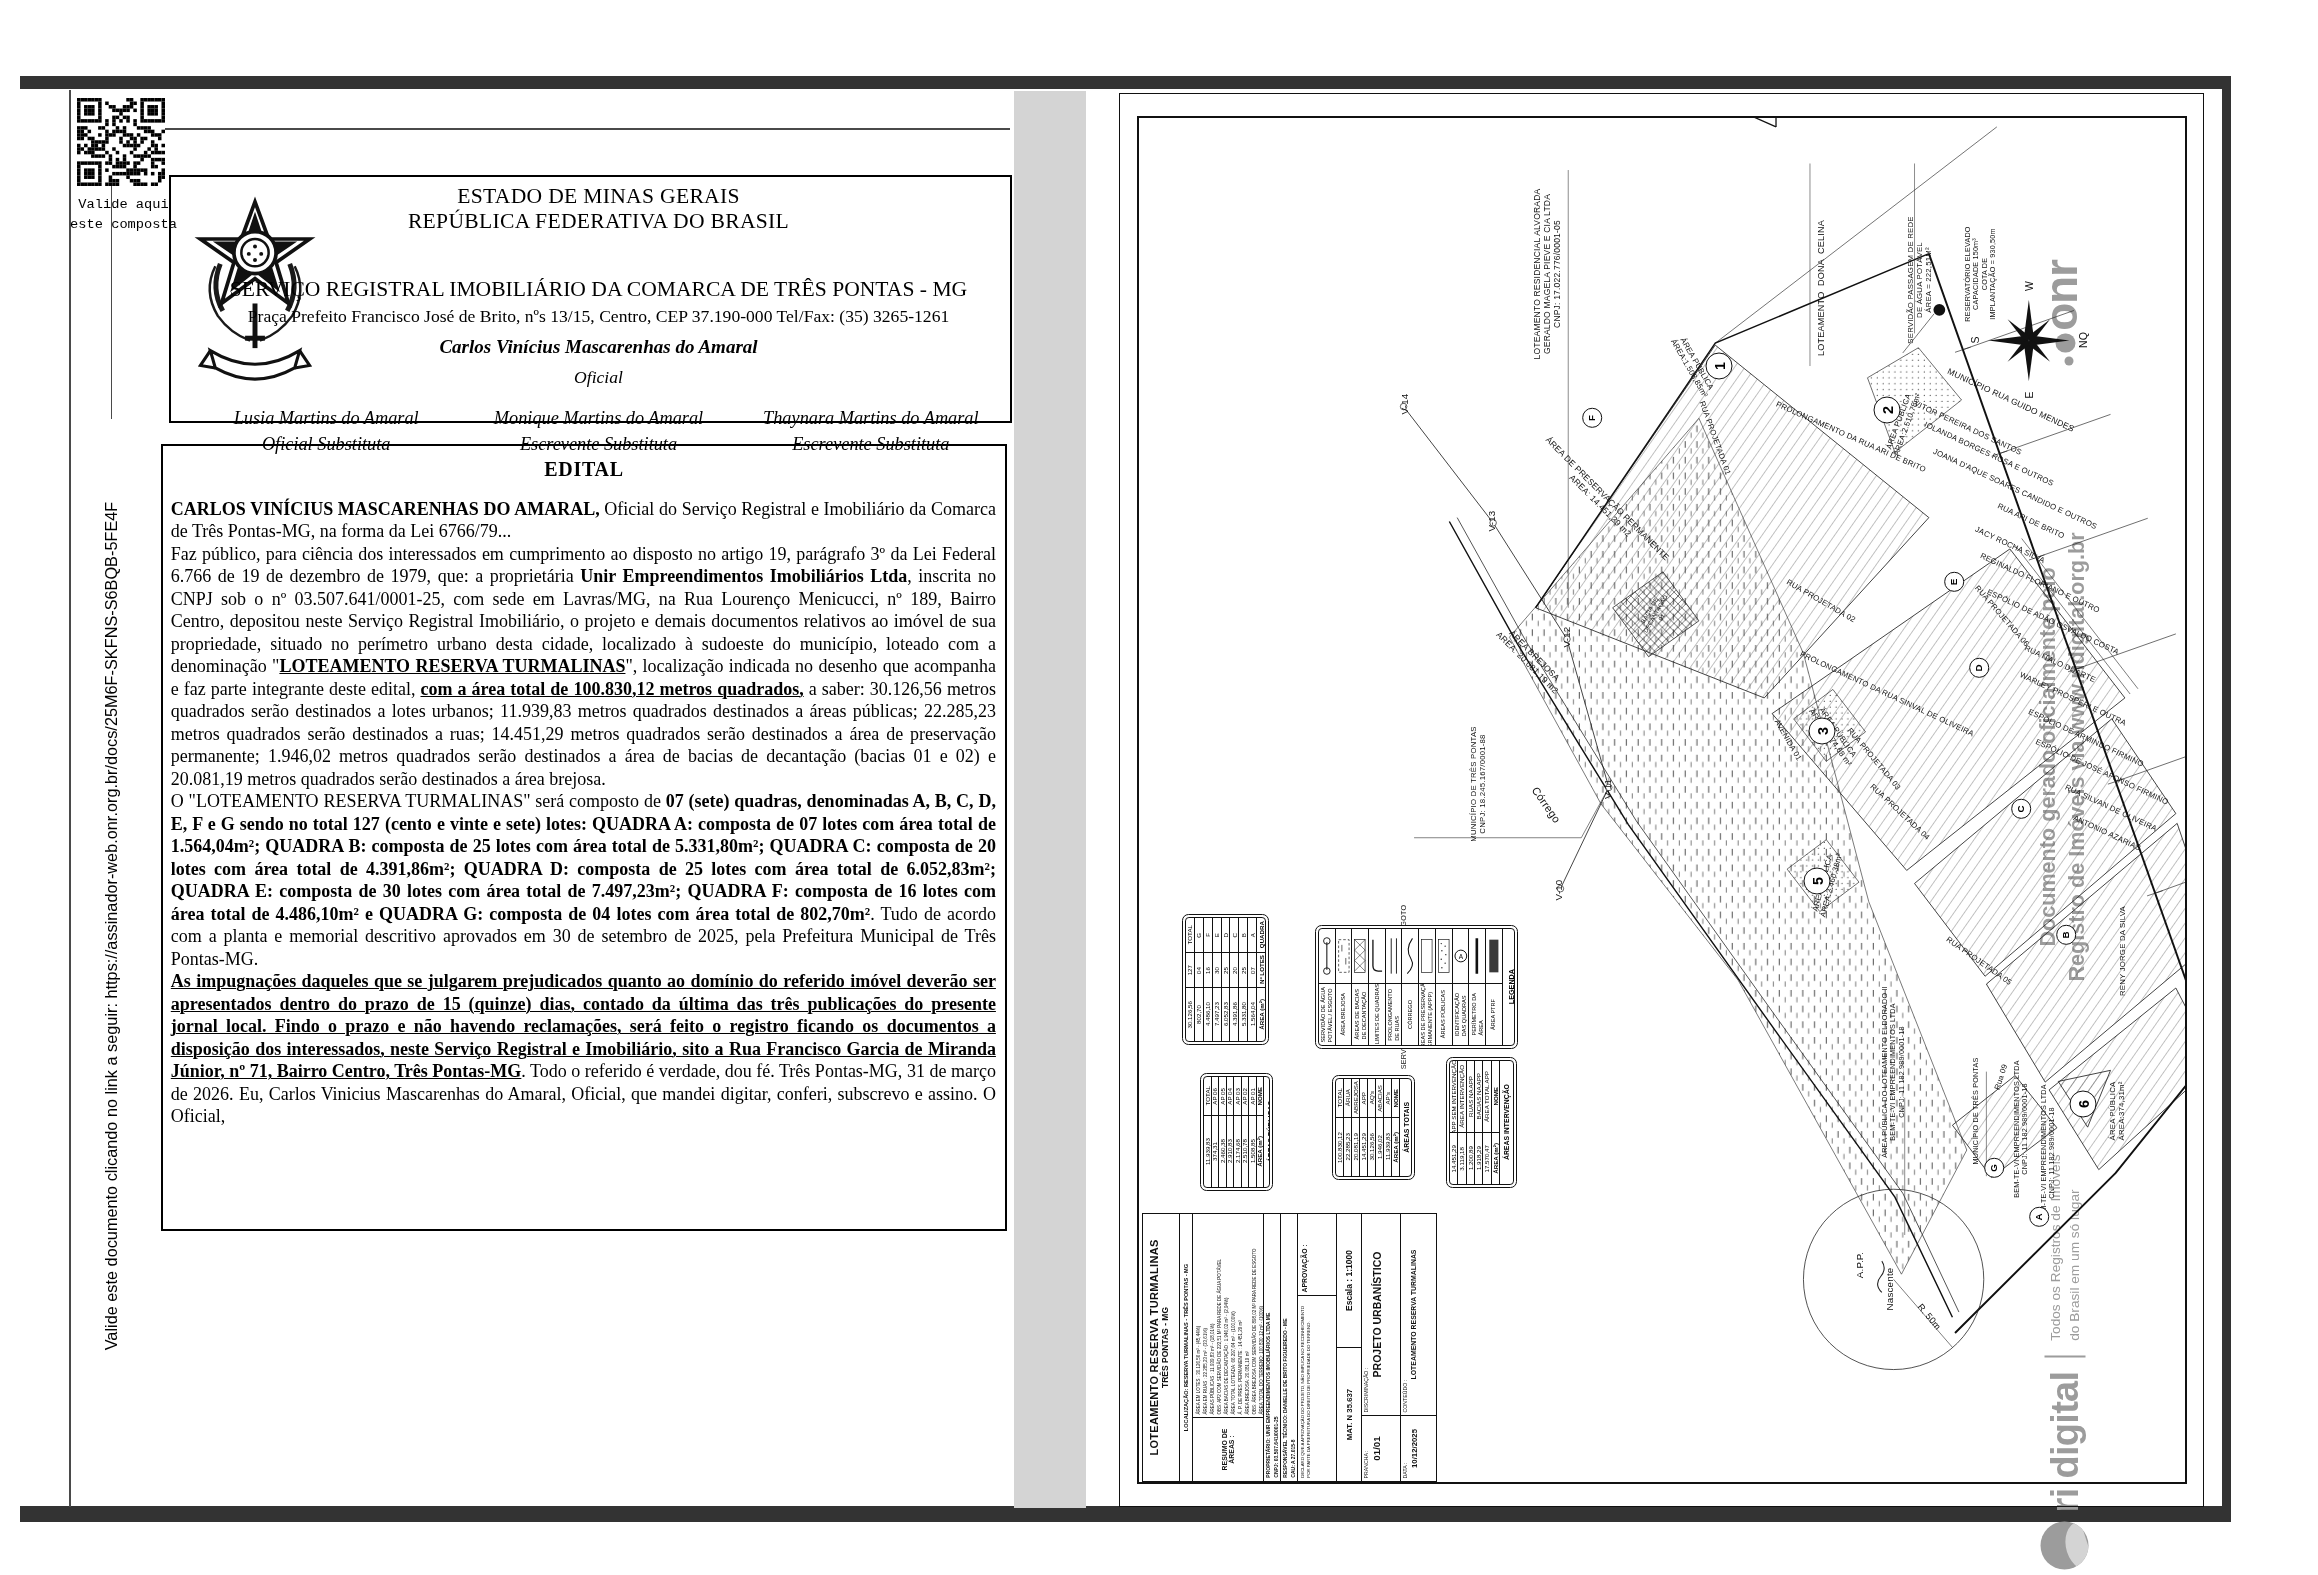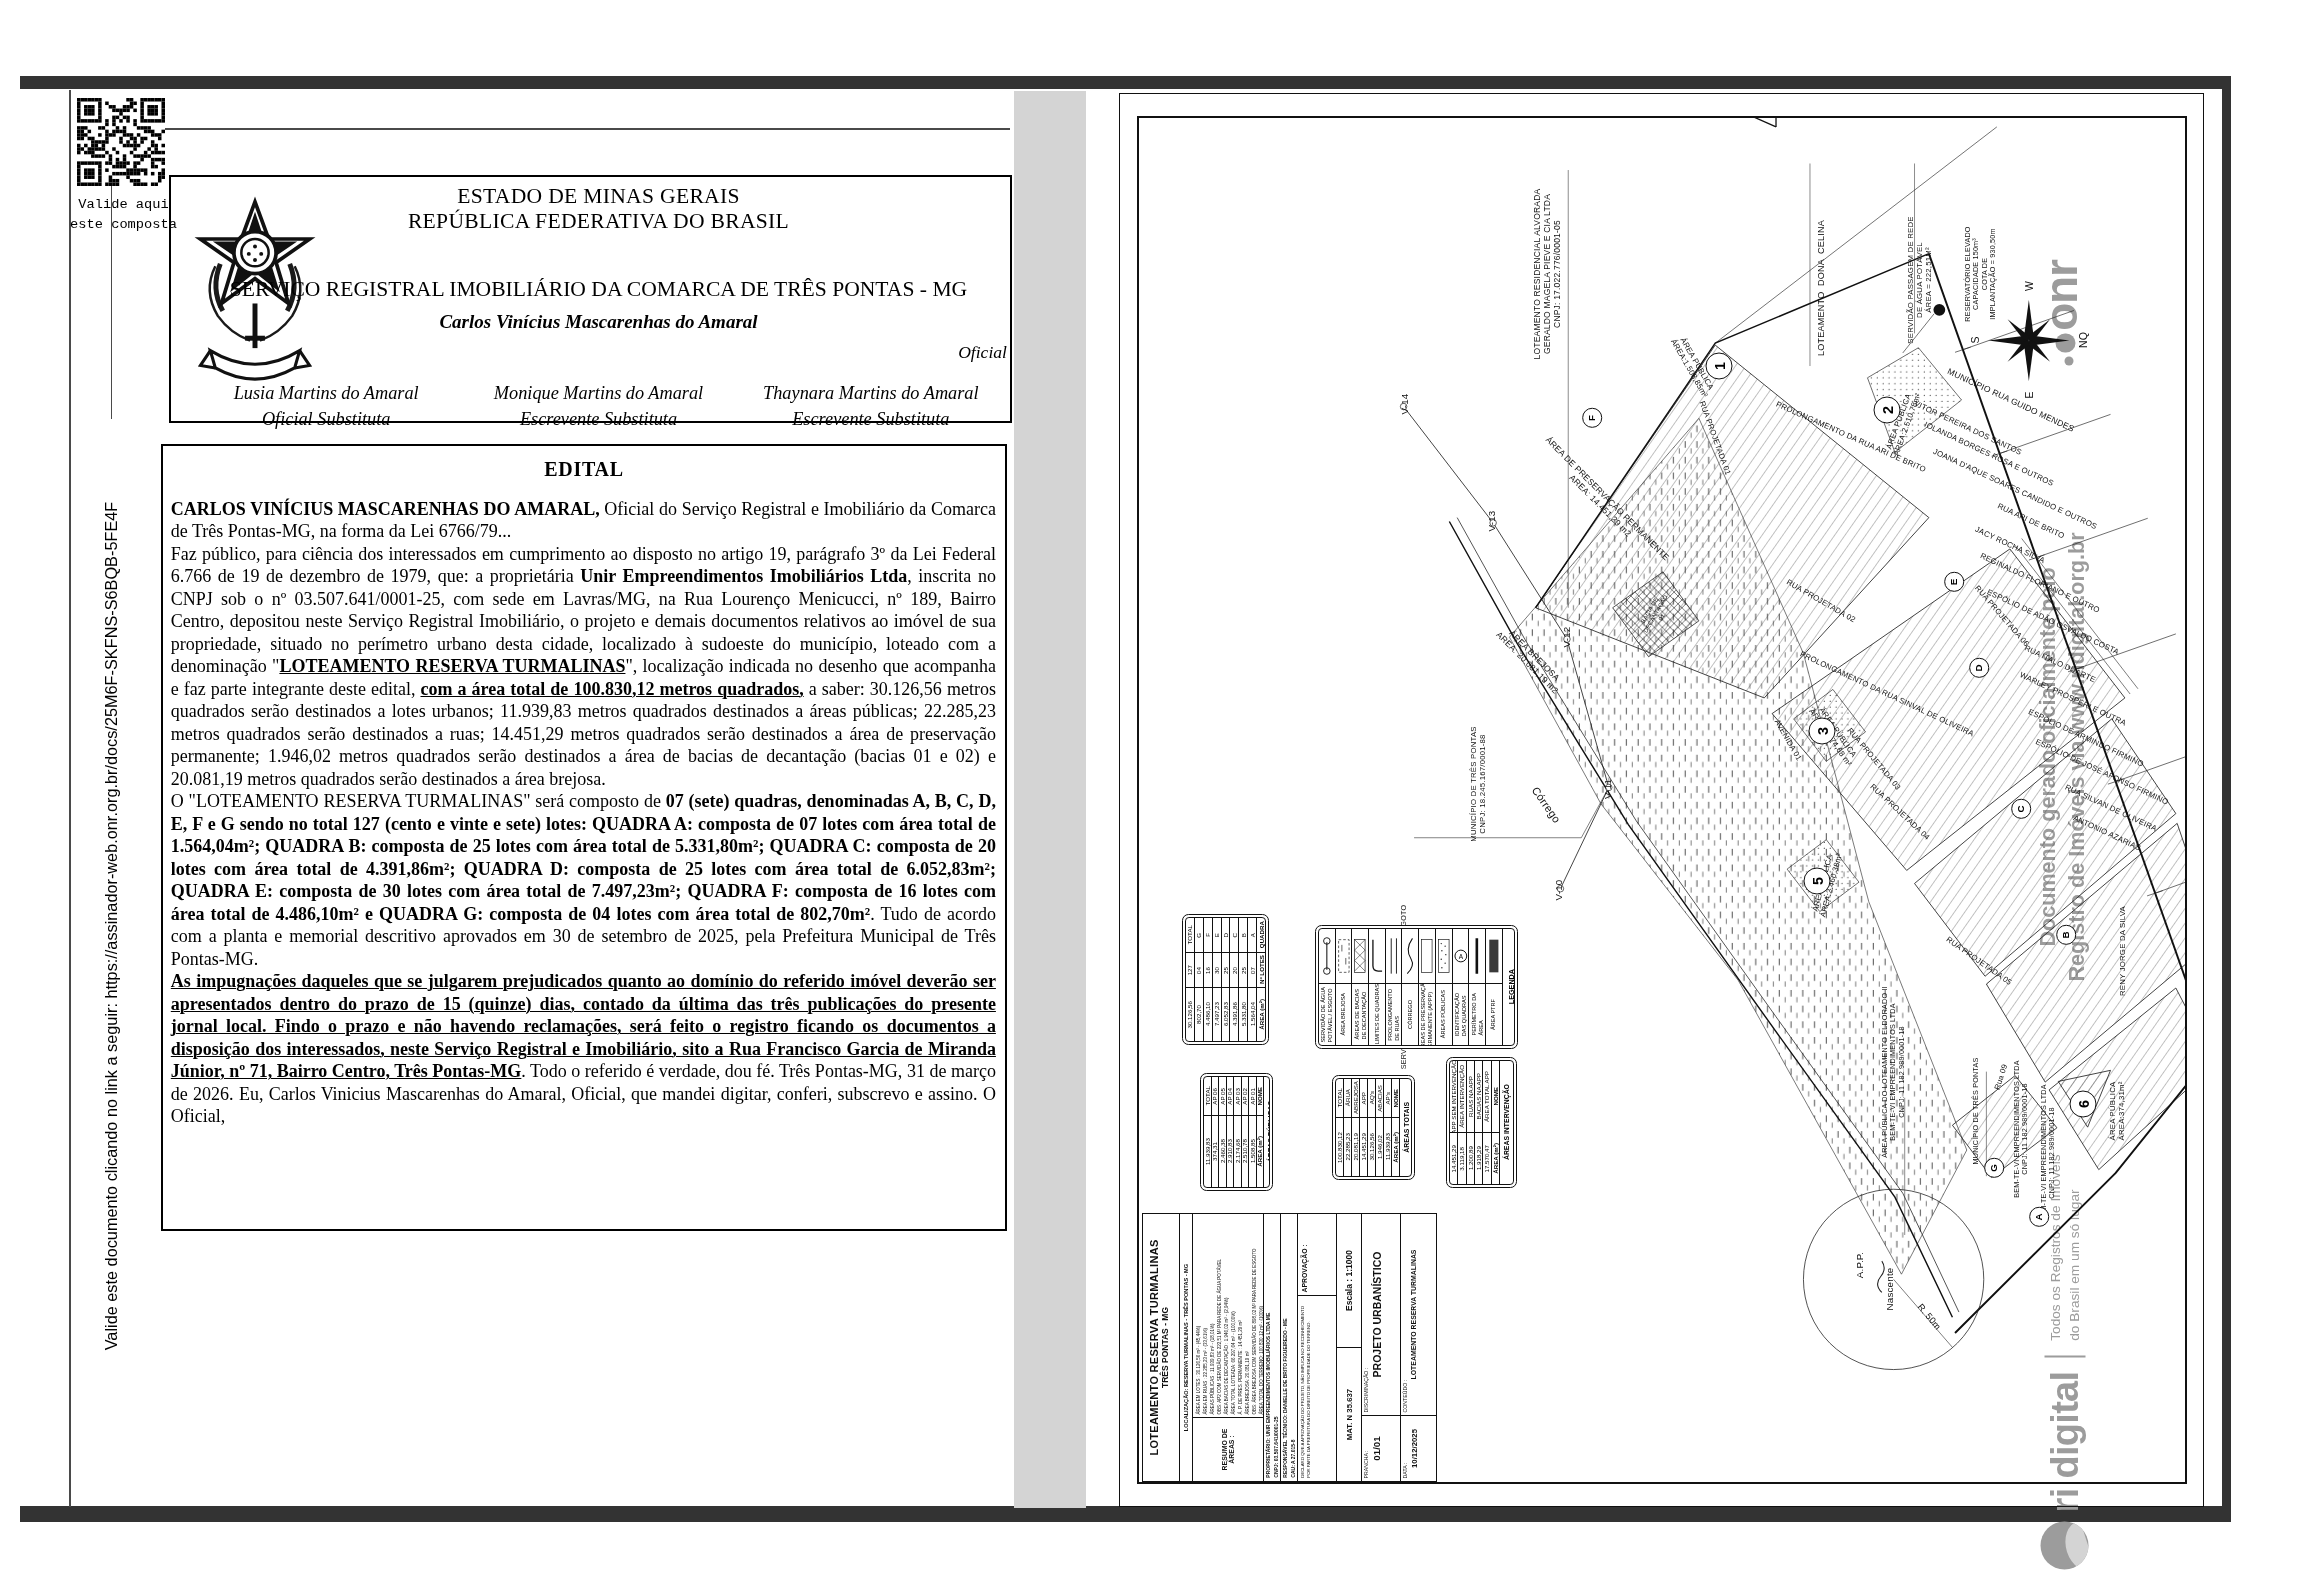--- a/index.html
+++ b/index.html
@@ -9,21 +9,21 @@
   .scanbar{background:#333;position:absolute;}
   .pgline{background:#4a4a4a;position:absolute;}
 
   
   .hdr-box{position:absolute;left:169px;top:175px;width:839px;height:244px;border:2px solid #000;}
   .hdr-text{position:absolute;left:190px;top:184px;width:817px;text-align:center;}
   .hdr-l1{font-size:21.6px;letter-spacing:0.3px;}
   .hdr-l3{font-size:21.6px;font-weight:normal;margin-top:43px;}
   .hdr-l4{font-size:17.6px;margin-top:3.9px;}
   .hdr-off{font-size:19px;font-weight:bold;font-style:italic;margin-top:9.1px;}
-  .hdr-oficial{font-size:17.6px;font-style:italic;margin-top:9.1px;text-align:right;}
+  .hdr-oficial{font-size:17.6px;font-style:italic;margin-top:9.1px;}
   .staff-row{display:flex;margin-top:17px;}
   .staff-col{flex:1;font-style:italic;font-size:18.3px;line-height:26px;}
   .edital-box{position:absolute;left:161px;top:444px;width:846px;height:787px;border:2px solid #000;box-sizing:border-box;}
   .edital-title{text-align:center;font-weight:bold;font-size:20px;letter-spacing:0.7px;margin-top:11.8px;}
   .edital-body{margin:17px 9.1px 0 7.8px;font-size:18px;line-height:22.5px;text-align:justify;}
   .edital-body p{margin:0;}
   .seg-b{font-weight:bold;}
   .seg-u{font-weight:bold;text-decoration:underline;text-decoration-thickness:1.3px;}
   .valide-cap{position:absolute;left:68px;top:195px;width:111px;text-align:center;
       font-family:Liberation Mono, monospace;font-size:13.7px;line-height:20px;}
@@ -428,20 +428,21 @@
     <circle cx="50" cy="55" r="1.6" fill="#111"></circle>
   <line x1="50" y1="90" x2="50" y2="126" stroke="#111" stroke-width="4"></line>
   <line x1="42" y1="118" x2="58" y2="118" stroke="#111" stroke-width="4"></line>
   <path d="M14 128 Q50 150 86 128 L82 142 Q50 160 18 142 Z" fill="#fff" stroke="#111" stroke-width="2.5"></path>
   <path d="M14 128 L6 140 L18 142 M86 128 L94 140 L82 142" fill="none" stroke="#111" stroke-width="2.5"></path>
 </svg>
 <div class="hdr-text">
   <div class="hdr-l1">ESTADO DE MINAS GERAIS</div>
   <div class="hdr-l1">REPÚBLICA FEDERATIVA DO BRASIL</div>
   <div class="hdr-l3">SERVIÇO REGISTRAL IMOBILIÁRIO DA COMARCA DE TRÊS PONTAS - MG</div>
+  <div class="hdr-l4">Praça Prefeito Francisco José de Brito, nºs 13/15, Centro, CEP 37.190-000 Tel/Fax: (35) 3265-1261</div>
   <div class="hdr-off">Carlos Vinícius Mascarenhas do Amaral</div>
   <div class="hdr-oficial">Oficial</div>
   <div class="staff-row">
     <div class="staff-col">
       <div>Lusia Martins do Amaral</div>
       <div>Oficial Substituta</div>
     </div>
     <div class="staff-col">
       <div>Monique Martins do Amaral</div>
       <div>Escrevente Substituta</div>

